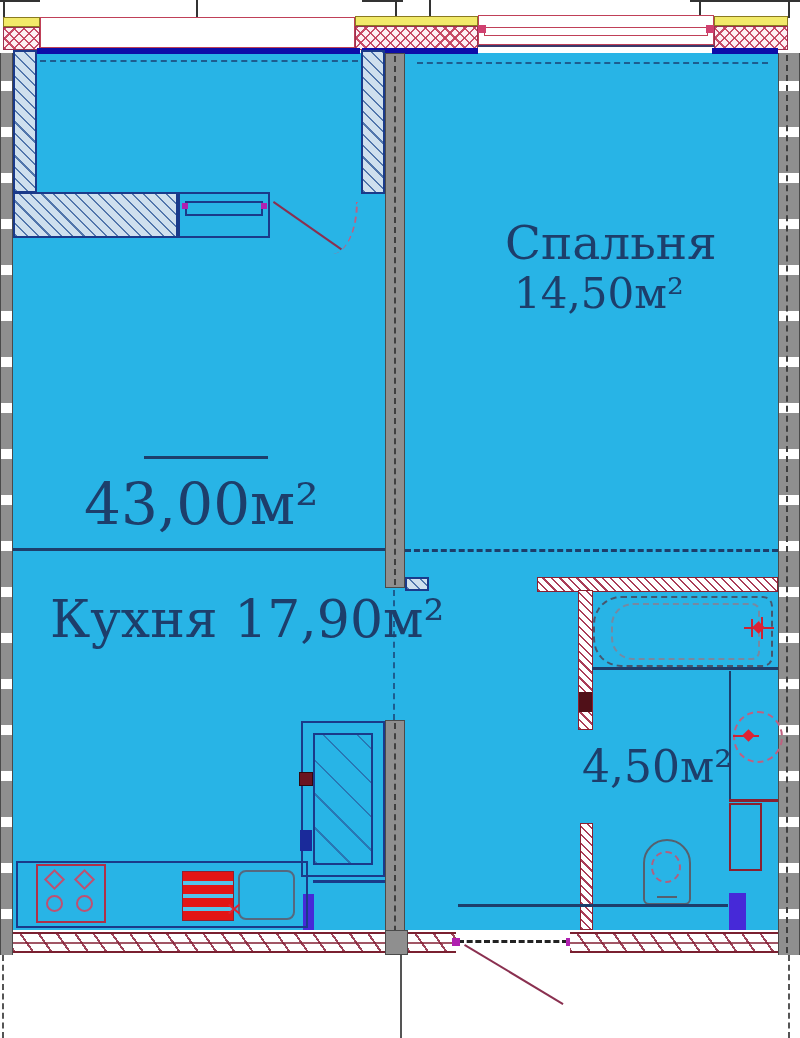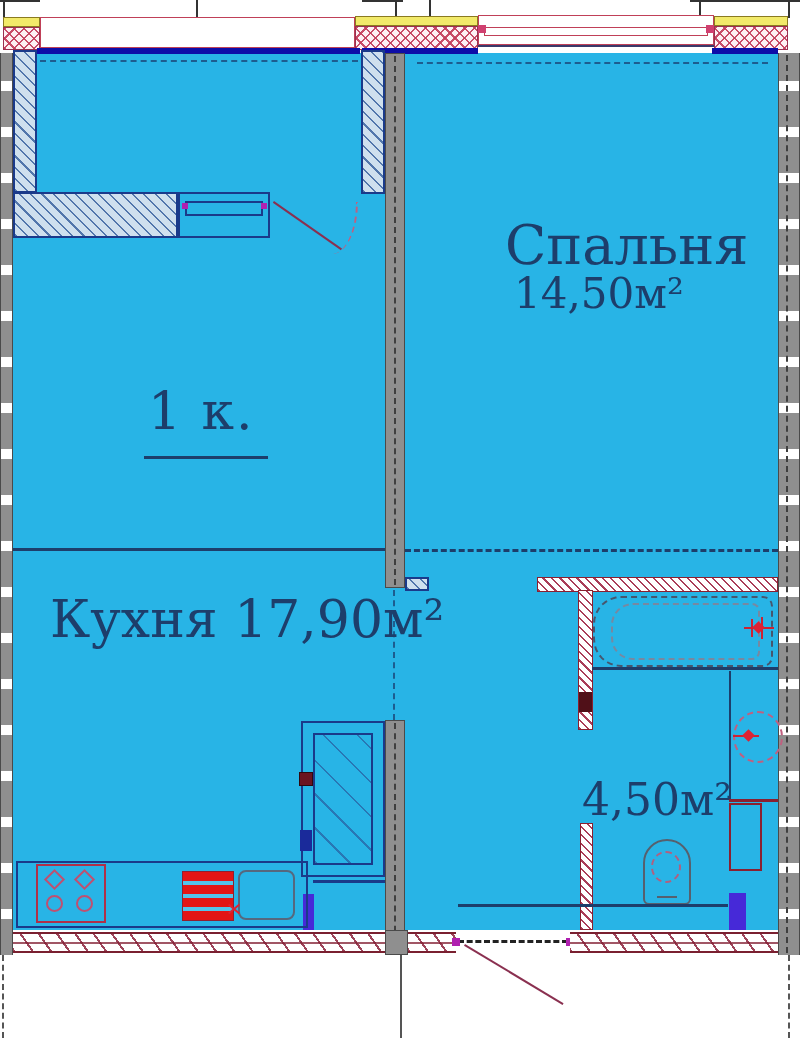--- a/index.html
+++ b/index.html
@@ -166,21 +166,21 @@
   <div class="abs" style="left:458px;top:940px;width:110px;height:0;border-top:3px dashed #222;"></div>
   <div class="abs" style="left:452px;top:938px;width:8px;height:8px;background:#b020b0;"></div>
   <div class="abs" style="left:566px;top:938px;width:8px;height:8px;background:#b020b0;"></div>
   <div class="abs hw" style="left:570px;top:932px;width:208px;height:21px;"></div>
 
   <div class="abs rl" style="left:465px;top:944px;width:115px;transform:rotate(31deg);"></div>
   <div class="abs" style="left:400px;top:955px;width:2px;height:83px;background:#555;"></div>
   <div class="abs" style="left:2px;top:955px;width:0;height:83px;border-left:2px dashed #555;"></div>
   <div class="abs" style="left:788px;top:955px;width:0;height:83px;border-left:2px dashed #555;"></div>
 
-  <div class="txt" style="left:505px;top:218px;font-size:54px;">Спальня</div>
+  <div class="txt" style="left:505px;top:218px;font-size:47px;">Спальня</div>
   <div class="txt" style="left:514px;top:272px;font-size:42px;">14,50м²</div>
-  <div class="txt" style="left:148px;top:384px;font-size:52px;letter-spacing:2px;">1 к.</div>
   <div class="abs navy" style="left:144px;top:456px;width:124px;height:3px;"></div>
+  <div class="txt" style="left:84px;top:474px;font-size:58px;">43,00м²</div>
   <div class="txt" style="left:50px;top:592px;font-size:52px;">Кухня 17,90м²</div>
-  <div class="txt" style="left:582px;top:777px;font-size:44px;">4,50м²</div>
+  <div class="txt" style="left:582px;top:744px;font-size:44px;">4,50м²</div>
 
 
 </div>
 
 </body></html>

